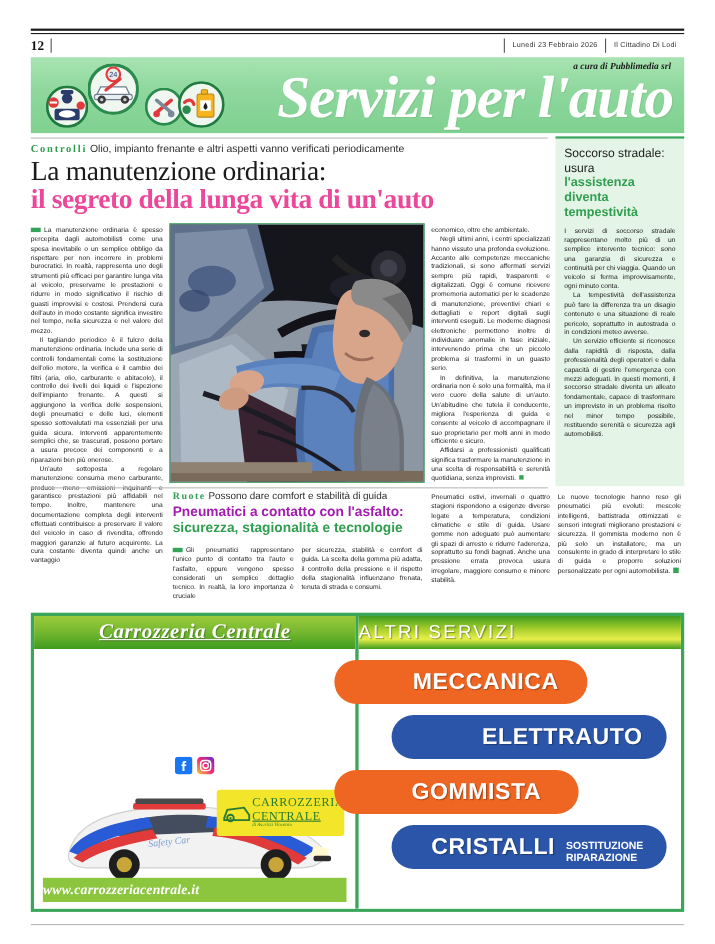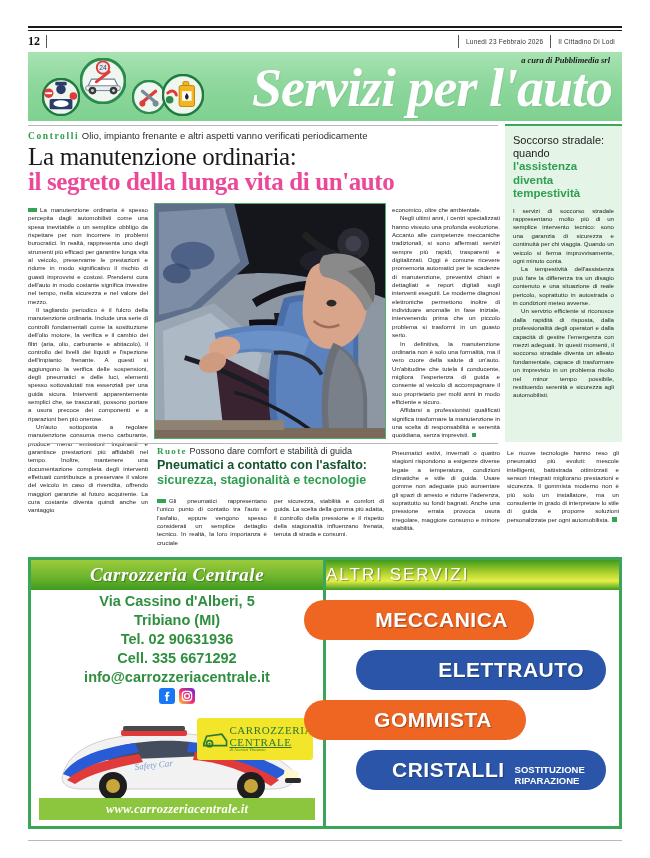--- a/index.html
+++ b/index.html
@@ -135,21 +135,21 @@
 
   
   .sep-rule { position: absolute; left: 28px; top: 443px; width: 470px; height: 1px; background: #b9b9b9; }
   .kicker2 {
     position: absolute; left: 157px; top: 446px; width: 240px;
     font-family: "Liberation Sans", sans-serif; font-size: 9px; color: #2b2b2b;
   }
   .kicker2 b { color: #2f9e4f; font-weight: bold; letter-spacing: 1.4px; font-family: "Liberation Serif", serif; }
   .headline2-1 {
     position: absolute; left: 157px; top: 458px; width: 250px;
-    font-family: "Liberation Sans", sans-serif; font-size: 12.5px; color: #14532d; font-weight: bold;
+    font-family: "Liberation Sans", sans-serif; font-size: 12.5px; color: #a21caf; font-weight: bold;
   }
   .headline2-2 {
     position: absolute; left: 157px; top: 473px; width: 250px;
     font-family: "Liberation Sans", sans-serif; font-size: 12.5px; color: #2f9e4f; font-weight: bold;
   }
 
   #b-col1 { left: 157px; top: 497px; width: 110px; }
   #b-col2 { left: 274px; top: 497px; width: 110px; }
   #b-col3 { left: 392px; top: 449px; width: 108px; }
   #b-col4 { left: 507px; top: 449px; width: 112px; }
@@ -166,20 +166,21 @@
   .ad-banner {
     position: absolute; left: 0; top: 0; width: 100%; height: 30px;
     background: linear-gradient(180deg,#9ccb3b 0%, #6fb52e 55%, #3f9b1e 100%);
     display: flex; align-items: center; justify-content: center;
   }
   .ad-banner-text {
     font-family: "Liberation Serif", serif; font-style: italic; font-weight: bold;
     font-size: 19px; color: #ffffff; letter-spacing: .5px;
     text-shadow: 1px 1px 1px rgba(0,0,0,.3);
     white-space: nowrap;
+    text-decoration: underline;
   }
   .ad-contact {
     position: absolute; left: 0; top: 32px; width: 100%;
     text-align: center; color: #2f8f3f;
     font-family: "Liberation Sans", sans-serif; font-weight: bold;
   }
   .ad-contact div { font-size: 14.5px; line-height: 19px; }
   .ad-social {
     position: absolute; left: 0; top: 128px; width: 100%;
     display: flex; justify-content: center; gap: 4px;
@@ -191,21 +192,21 @@
     position: absolute; right: 10px; top: 158px; width: 116px; height: 42px;
     background: #f2e52a; border-radius: 3px;
     display: flex; align-items: center; padding-left: 4px;
   }
   .ad-logo-txt { font-family: "Liberation Serif", serif; color: #2a7a33; line-height: 1.05; }
   .ad-logo-t1 { font-size: 11px; letter-spacing: .6px; }
   .ad-logo-t2 { font-size: 11px; letter-spacing: .6px; text-decoration: underline; }
   .ad-logo-t3 { font-size: 4.5px; font-style: italic; }
   .ad-url-bar {
     position: absolute; left: 8px; bottom: 6px; width: 276px; height: 22px;
-    background: #8cc63f; display: flex; align-items: center; justify-content: center;
+    background: #8cc63f; display: flex; align-items: center; justify-content: flex-start;
   }
   .ad-url-bar span {
     font-family: "Liberation Serif", serif; font-style: italic; font-weight: bold;
     font-size: 12.5px; color: #ffffff; letter-spacing: .2px;
   }
 
   .srv-title {
     position: absolute; left: 0; top: 0; width: 100%; height: 30px;
     background: linear-gradient(180deg,#3f9b1e 0%, #a8cf2c 40%, #e8ef4a 70%, #3f9b1e 100%);
     display: flex; align-items: center; justify-content: flex-start;
@@ -354,21 +355,21 @@
 
   <div class="body-col" id="a-col2">
     <p class="first">economico, oltre che ambientale.</p>
     <p>Negli ultimi anni, i centri specializzati hanno vissuto una profonda evoluzione. Accanto alle competenze meccaniche tradizionali, si sono affermati servizi sempre più rapidi, trasparenti e digitalizzati. Oggi è comune ricevere promemoria automatici per le scadenze di manutenzione, preventivi chiari e dettagliati e report digitali sugli interventi eseguiti. Le moderne diagnosi elettroniche permettono inoltre di individuare anomalie in fase iniziale, intervenendo prima che un piccolo problema si trasformi in un guasto serio.</p>
     <p>In definitiva, la manutenzione ordinaria non è solo una formalità, ma il vero cuore della salute di un'auto. Un'abitudine che tutela il conducente, migliora l'esperienza di guida e consente al veicolo di accompagnare il suo proprietario per molti anni in modo efficiente e sicuro.</p>
     <p><span>Affidarsi a professionisti qualificati significa trasformare la manutenzione in una scelta di responsabilità e serenità quotidiana, senza imprevisti.</span><span class="endsq"></span></p>
   </div>
 
   <div class="sidebar">
     <div class="sb-h1">Soccorso stradale:</div>
-    <div class="sb-h1">quando</div>
+    <div class="sb-h1">usura</div>
     <div class="sb-h2">l'assistenza</div>
     <div class="sb-h2" style="margin-top:-6px">diventa</div>
     <div class="sb-h2" style="margin-top:-6px">tempestività</div>
     <div class="sb-body">
       <p class="first">I servizi di soccorso stradale rappresentano molto più di un semplice intervento tecnico: sono una garanzia di sicurezza e continuità per chi viaggia. Quando un veicolo si ferma improvvisamente, ogni minuto conta.</p>
       <p>La tempestività dell'assistenza può fare la differenza tra un disagio contenuto e una situazione di reale pericolo, soprattutto in autostrada o in condizioni meteo avverse.</p>
       <p>Un servizio efficiente si riconosce dalla rapidità di risposta, dalla professionalità degli operatori e dalla capacità di gestire l'emergenza con mezzi adeguati. In questi momenti, il soccorso stradale diventa un alleato fondamentale, capace di trasformare un imprevisto in un problema risolto nel minor tempo possibile, restituendo serenità e sicurezza agli automobilisti.</p>
     </div>
   </div>
 
@@ -391,27 +392,20 @@
   </div>
   <div class="body-col" id="b-col4">
     <p class="first"><span>Le nuove tecnologie hanno reso gli pneumatici più evoluti: mescole intelligenti, battistrada ottimizzati e sensori integrati migliorano prestazioni e sicurezza. Il gommista moderno non è più solo un installatore, ma un consulente in grado di interpretare lo stile di guida e proporre soluzioni personalizzate per ogni automobilista.</span><span class="endsq"></span></p>
   </div>
 
   <div class="ad">
 
     <div class="ad-left">
       <div class="ad-banner">
         <span class="ad-banner-text">Carrozzeria Centrale</span>
-      </div>
-      <div class="ad-contact">
-        <div>Via Cassino d'Alberi, 5</div>
-        <div>Tribiano (MI)</div>
-        <div>Tel. 02 90631936</div>
-        <div>Cell. 335 6671292</div>
-        <div>info@carrozzeriacentrale.it</div>
       </div>
       <div class="ad-social">
         <svg width="16" height="16" viewBox="0 0 16 16">
           <rect width="16" height="16" rx="3" fill="#1877f2"></rect>
           <path d="M10.2 8.4h-1.5V13H6.9V8.4H5.9V6.9h1V5.8c0-1.2.5-2 2-2h1.4v1.6h-.9c-.4 0-.6.2-.6.6v.9h1.6z" fill="#fff"></path>
         </svg>
         <svg width="16" height="16" viewBox="0 0 16 16">
           <defs>
               <linearGradient id="ig" x1="0" y1="1" x2="1" y2="0">
             <stop offset="0" stop-color="#f9ce34"></stop>

